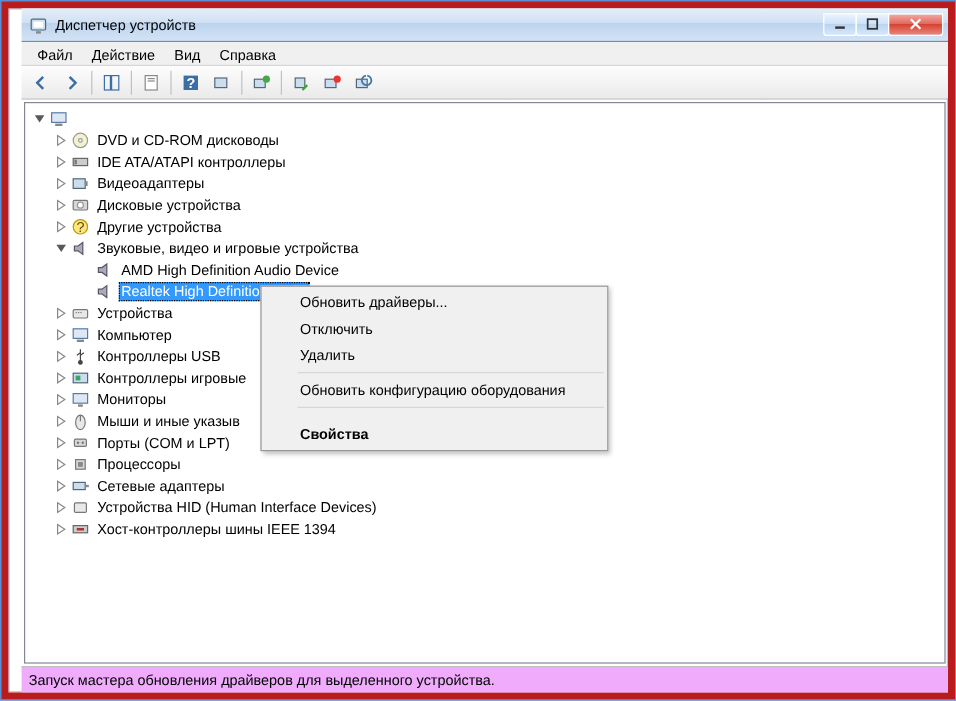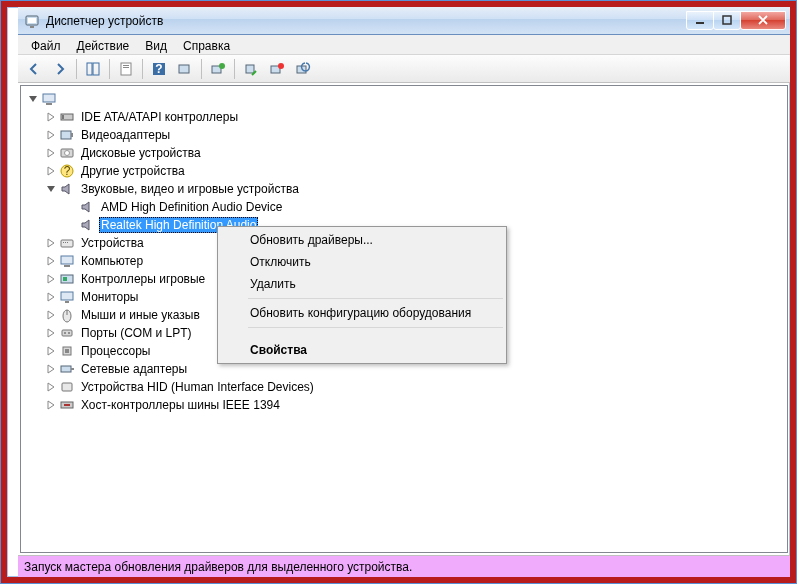--- a/index.html
+++ b/index.html
@@ -147,20 +147,32 @@
             <svg width="10" height="10">
               <path d="M1 2 L9 2 L5 8 Z" fill="#595959"></path>
             </svg>
           </span>
         <span class="dev-icon"><svg width="16" height="16">
               <rect x="2" y="3" width="12" height="8" fill="#dde8f4" stroke="#5a7ca3"></rect>
               <rect x="5" y="12" width="6" height="2" fill="#888"></rect>
             </svg></span>
       </div>
 
+      <div class="row" style="padding-left:20px">
+          <span class="chevron">
+            <svg width="10" height="10">
+              <path d="M2 1 L8 5 L2 9 Z" fill="none" stroke="#888"></path>
+            </svg>
+          </span>
+          <span class="dev-icon"><svg width="16" height="16">
+              <circle cx="8" cy="8" r="6" fill="#f2f2d0" stroke="#999"></circle>
+              <circle cx="8" cy="8" r="1.5" fill="#fff" stroke="#999"></circle>
+            </svg></span>
+          <span class="label">DVD и CD-ROM дисководы</span>
+        </div>
 
       <div class="row" style="padding-left:20px">
           <span class="chevron">
             <svg width="10" height="10">
               <path d="M2 1 L8 5 L2 9 Z" fill="none" stroke="#888"></path>
             </svg>
           </span>
           <span class="dev-icon"><svg width="16" height="16">
               <rect x="2" y="5" width="12" height="6" fill="#ccc" stroke="#666"></rect>
               <rect x="3" y="6" width="2" height="4" fill="#777"></rect>
@@ -254,20 +266,32 @@
               <path d="M2 1 L8 5 L2 9 Z" fill="none" stroke="#888"></path>
             </svg>
           </span>
           <span class="dev-icon"><svg width="16" height="16">
               <rect x="2" y="3" width="12" height="8" fill="#dde8f4" stroke="#5a7ca3"></rect>
               <rect x="5" y="12" width="6" height="2" fill="#888"></rect>
             </svg></span>
           <span class="label">Компьютер</span>
         </div>
 
+      <div class="row" style="padding-left:20px">
+          <span class="chevron">
+            <svg width="10" height="10">
+              <path d="M2 1 L8 5 L2 9 Z" fill="none" stroke="#888"></path>
+            </svg>
+          </span>
+          <span class="dev-icon"><svg width="16" height="16">
+              <path d="M8 2 L8 12 M8 5 L5 7 M8 7 L11 5" stroke="#444" fill="none"></path>
+              <circle cx="8" cy="13" r="2" fill="#444"></circle>
+            </svg></span>
+          <span class="label">Контроллеры USB</span>
+        </div>
 
       <div class="row" style="padding-left:20px">
           <span class="chevron">
             <svg width="10" height="10">
               <path d="M2 1 L8 5 L2 9 Z" fill="none" stroke="#888"></path>
             </svg>
           </span>
           <span class="dev-icon"><svg width="16" height="16">
               <rect x="2" y="4" width="12" height="8" fill="#cde" stroke="#567"></rect>
               <rect x="4" y="6" width="4" height="4" fill="#3a6"></rect>
@@ -361,21 +385,21 @@
             </svg>
           </span>
           <span class="dev-icon"><svg width="16" height="16">
               <rect x="2" y="5" width="12" height="6" fill="#ccc" stroke="#666"></rect>
               <path d="M5 8 L11 8" stroke="#a33" stroke-width="2"></path>
             </svg></span>
           <span class="label">Хост-контроллеры шины IEEE 1394</span>
         </div>
     </div>
 
-    <div class="ctxmenu" style="left:196px; top:140px">
+    <div class="ctxmenu" style="left:196px; top:152px">
       <div class="mitem">Обновить драйверы...</div>
       <div class="mitem">Отключить</div>
       <div class="mitem">Удалить</div>
       <div class="msep"></div>
       <div class="mitem">Обновить конфигурацию оборудования</div>
       <div class="msep"></div>
       <div class="mitem bold">Свойства</div>
     </div>
   </div>
 

